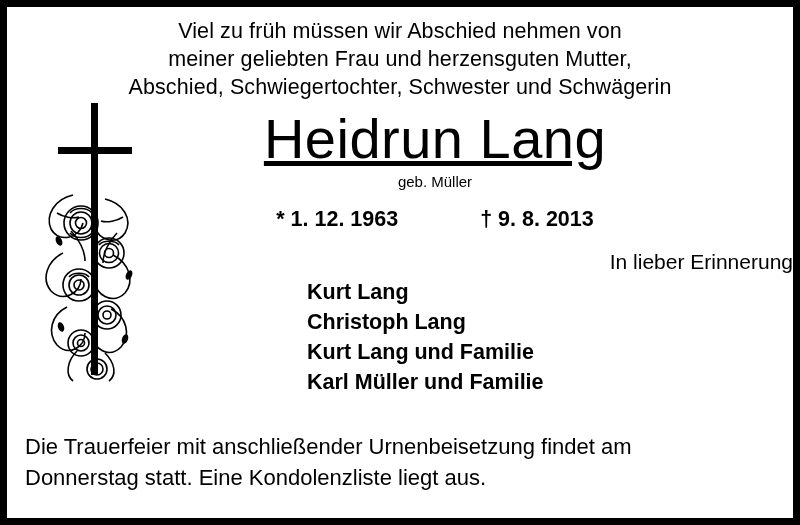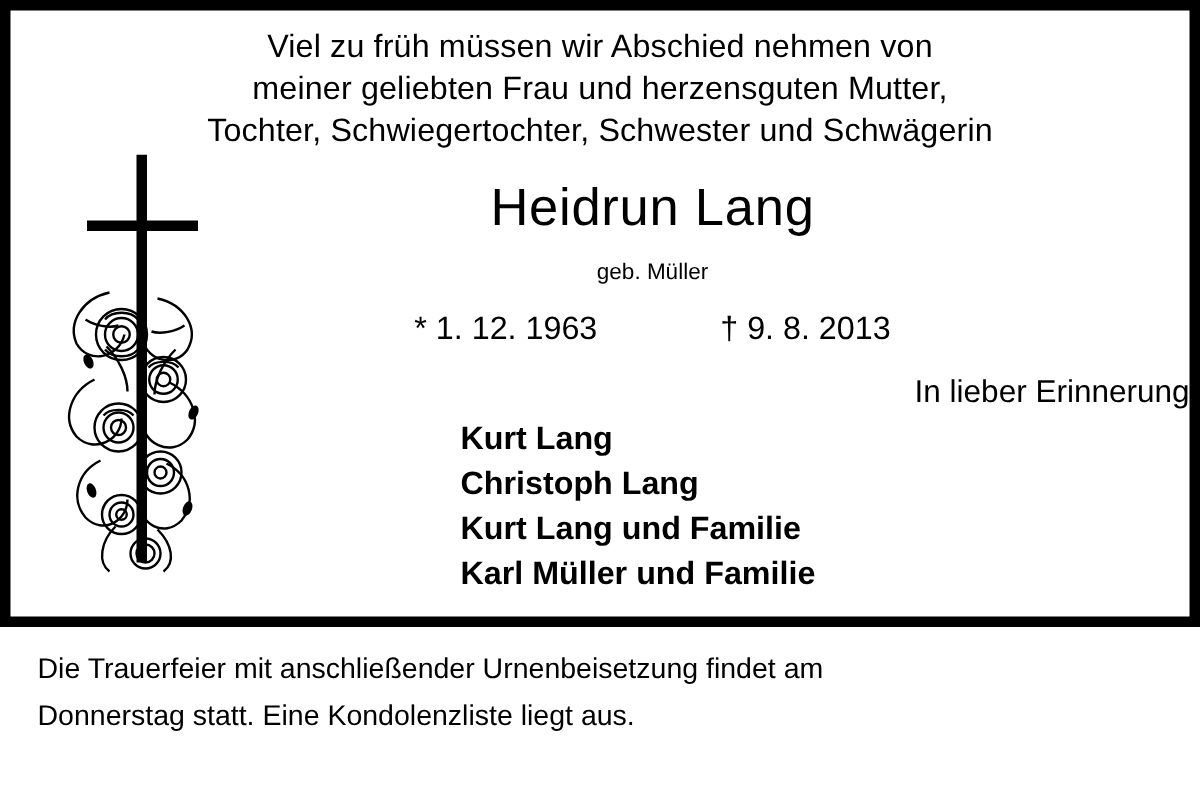--- a/index.html
+++ b/index.html
@@ -11,21 +11,21 @@
     width: 800px;
     height: 525px;
     font-family: "Liberation Sans", sans-serif;
     color: #000000;
     overflow: hidden;
   }
   .obituary {
     position: relative;
     box-sizing: border-box;
     width: 800px;
-    height: 418px;
+    height: 525px;
     border: 7px solid #000000;
     background: #ffffff;
     padding: 0;
   }
   .inner {
     position: relative;
     width: 100%;
     height: 100%;
     box-sizing: border-box;
   }
@@ -42,39 +42,41 @@
     white-space: nowrap;
   }
 
   
   .name-block {
     text-align: center;
     margin-top: 14px;
     padding-left: 70px;
   }
   .name {
-    font-size: 35px;
+    font-size: 56px;
     line-height: 48px;
     letter-spacing: 0.5px;
+    text-decoration: underline;
   }
   .maiden {
     font-size: 15px;
     line-height: 30px;
     margin-top: 4px;
   }
 
   
   .dates {
     display: flex;
     justify-content: center;
     gap: 82px;
     font-size: 21.5px;
     line-height: 28px;
     margin-top: 8px;
     padding-left: 70px;
+    font-weight: bold;
   }
   .dates .birth, .dates .death {
     white-space: nowrap;
   }
 
   
   .memory {
     margin-top: 14px;
     padding-left: 300px;
     font-size: 21px;
@@ -97,21 +99,21 @@
     font-size: 21.5px;
     line-height: 28px;
   }
 
   
   .ceremony {
     position: absolute;
     left: 18px;
     top: 424px;
     right: 24px;
-    font-size: 19px;
+    font-size: 22px;
     line-height: 31px;
   }
   .ceremony div {
     white-space: nowrap;
   }
 
   
   .ornament {
     position: absolute;
     left: 26px;
@@ -184,21 +186,21 @@
           <ellipse cx="96" cy="172" rx="3" ry="5" transform="rotate(25 96 172)"></ellipse>
           <ellipse cx="28" cy="224" rx="3" ry="5" transform="rotate(-20 28 224)"></ellipse>
           <ellipse cx="92" cy="236" rx="3" ry="5" transform="rotate(20 92 236)"></ellipse>
         </g>
       </svg>
     </div>
 
     <div class="intro">
       <div>Viel zu früh müssen wir Abschied nehmen von</div>
       <div>meiner geliebten Frau und herzensguten Mutter,</div>
-      <div>Tochter, Schwiegertochter, Schwester und Schwägerin</div>
+      <div>Abschied, Schwiegertochter, Schwester und Schwägerin</div>
     </div>
 
     <div class="name-block">
       <div class="name">Heidrun Lang</div>
       <div class="maiden">geb. Müller</div>
     </div>
 
     <div class="dates">
       <div class="birth">* 1. 12. 1963</div>
       <div class="death">† 9. 8. 2013</div>

